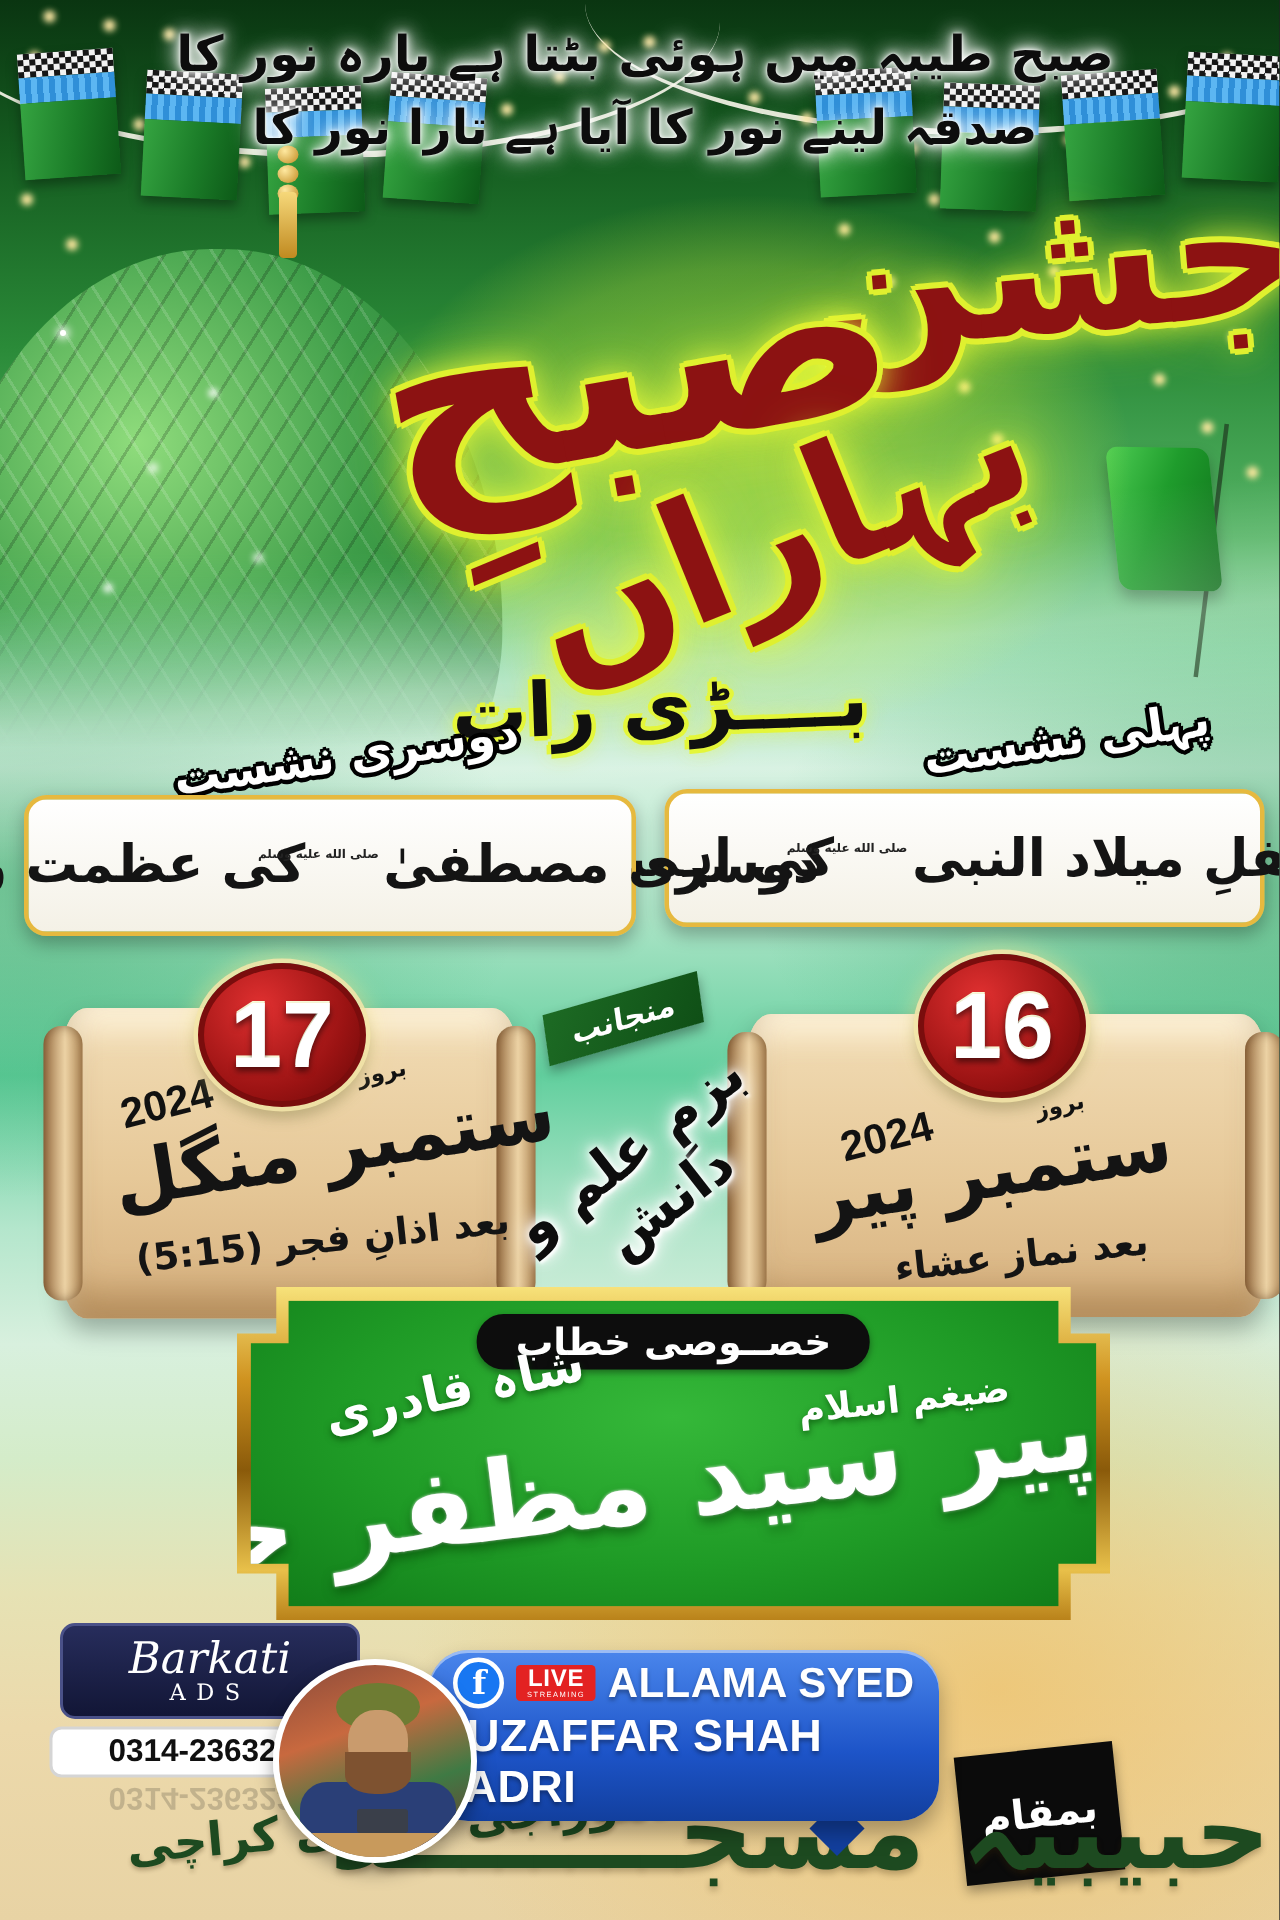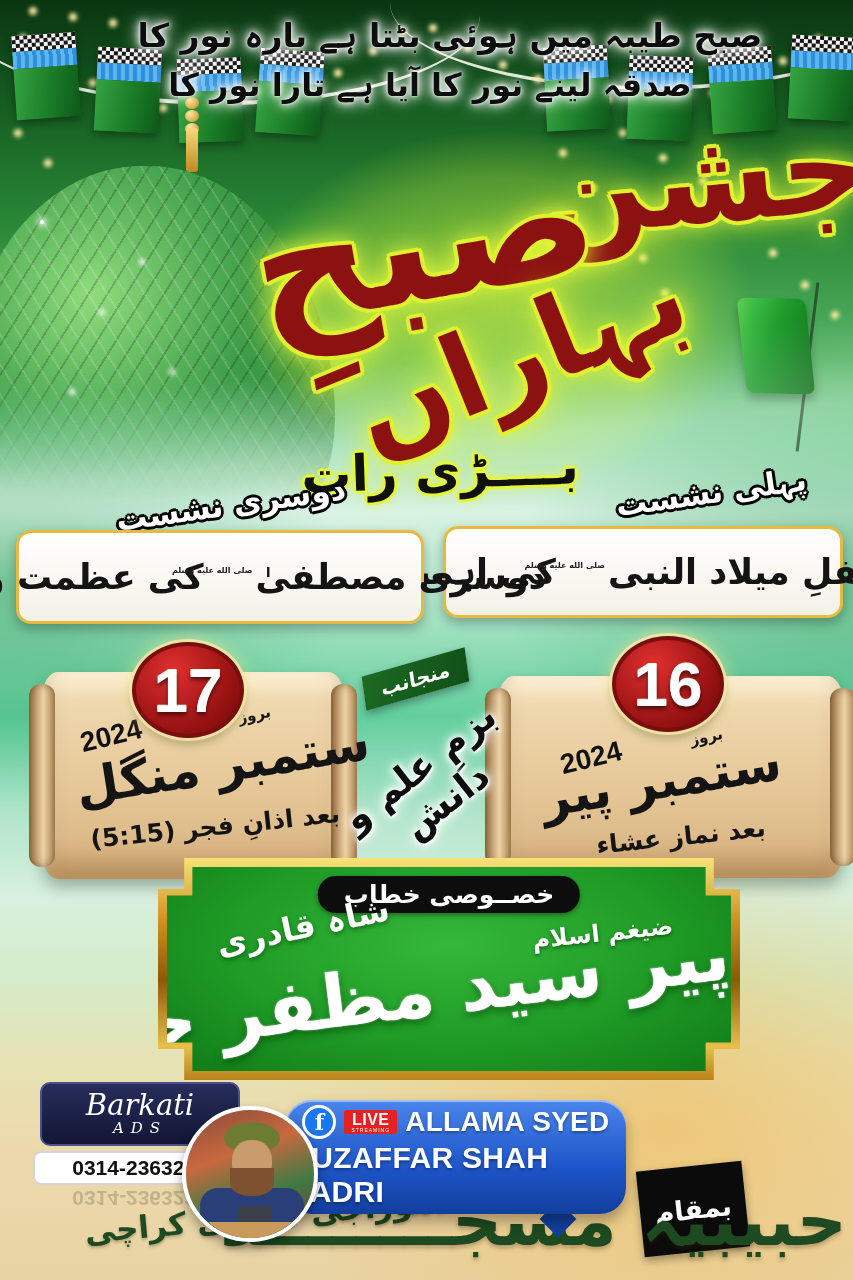--- a/index.html
+++ b/index.html
@@ -63,21 +63,21 @@
 
   
   .gflag-pole{left:806px;top:282px;width:3px;height:170px;background:rgba(35,70,38,.8);transform:rotate(7deg);}
   .gflag{left:742px;top:298px;width:68px;height:96px;border-radius:8px;
     background:linear-gradient(115deg,#4fce55 0%,#1f9c2c 45%,#0c6b18 100%);
     transform:rotate(-6deg) skewY(7deg);box-shadow:0 6px 10px rgba(0,0,0,.3);}
 
   
   .verse{left:110px;width:640px;text-align:center;color:#0d0d0d;font-weight:bold;font-size:33px;
     text-shadow:0 0 6px #fff,0 0 12px #fff,0 0 18px #fff, 0 0 2px #fff;}
-  .verse.v1{top:16px;margin-left:20px;}
+  .verse.v1{top:16px;}
   .verse.v2{top:66px;font-size:32px;}
 
   
   .title-glow{left:160px;top:70px;width:680px;height:480px;
     background:radial-gradient(closest-side,rgba(230,248,60,.55),rgba(230,248,60,.25) 55%,transparent 75%);}
   .cal{color:#8c1212;font-weight:bold;line-height:1;
     text-shadow:-4px 0 0 #dff02f,4px 0 0 #dff02f,0 -4px 0 #dff02f,0 4px 0 #dff02f,
       -3px -3px 0 #dff02f,3px 3px 0 #dff02f,-3px 3px 0 #dff02f,3px -3px 0 #dff02f,
       0 0 22px rgba(233,251,57,.95),0 0 40px rgba(233,251,57,.7);}
   .t-jashn{left:540px;top:116px;font-size:125px;transform:rotate(-5deg);}
@@ -153,21 +153,21 @@
   .name-main{position:absolute;left:0;right:0;top:78px;text-align:center;color:#fff;font-size:73px;font-weight:bold;
     transform:rotate(-7deg);white-space:nowrap;text-shadow:0 4px 8px rgba(0,60,0,.55),0 0 2px #fff;}
 
   
   .designer{left:26px;top:1078px;width:228px;text-align:center;font-family:"Liberation Sans",sans-serif;}
   .des-label{font-size:17px;font-weight:800;color:#0d0d0d;letter-spacing:.5px;
     text-shadow:-1px 0 #fff,1px 0 #fff,0 -1px #fff,0 1px #fff,1px 1px #fff,-1px -1px #fff;}
   .des-box{margin:4px auto 0;width:200px;height:64px;border-radius:10px;border:2px solid #4a5188;
     background:linear-gradient(180deg,#272d5c,#121636);color:#fff;display:flex;flex-direction:column;align-items:center;justify-content:center;}
   .des-brand{font-family:"DejaVu Serif",serif;font-style:italic;font-size:29px;line-height:1;}
-  .des-brand2{font-family:"DejaVu Serif",serif;font-style:italic;font-size:15px;letter-spacing:7px;line-height:1.1;}
+  .des-brand2{font-family:"DejaVu Serif",serif;font-size:15px;letter-spacing:7px;line-height:1.1;}
   .des-phone{margin:5px auto 0;width:215px;background:#fff;border:2px solid #d5d5d5;border-radius:8px;
     font-size:21px;font-weight:800;color:#101010;padding:3px 0;}
   .des-reflect{margin:1px auto 0;width:215px;font-size:21px;font-weight:800;color:#101010;opacity:.18;transform:scaleY(-1);}
 
   
   .photo{left:182px;top:1106px;width:136px;height:136px;border-radius:50%;border:4px solid #fff;overflow:hidden;z-index:6;
     background:linear-gradient(160deg,#8a4a3a 0%,#c8693f 35%,#3f7a44 65%,#7a3030 100%);box-shadow:0 6px 12px rgba(0,0,0,.35);}
   .photo .turban{position:absolute;left:38px;top:12px;width:56px;height:32px;border-radius:50%;background:#6e7c33;}
   .photo .face{position:absolute;left:46px;top:30px;width:40px;height:44px;border-radius:45%;background:#c99b6d;}
   .photo .beard{position:absolute;left:44px;top:58px;width:44px;height:28px;border-radius:0 0 45% 45%;background:#7e5230;}

